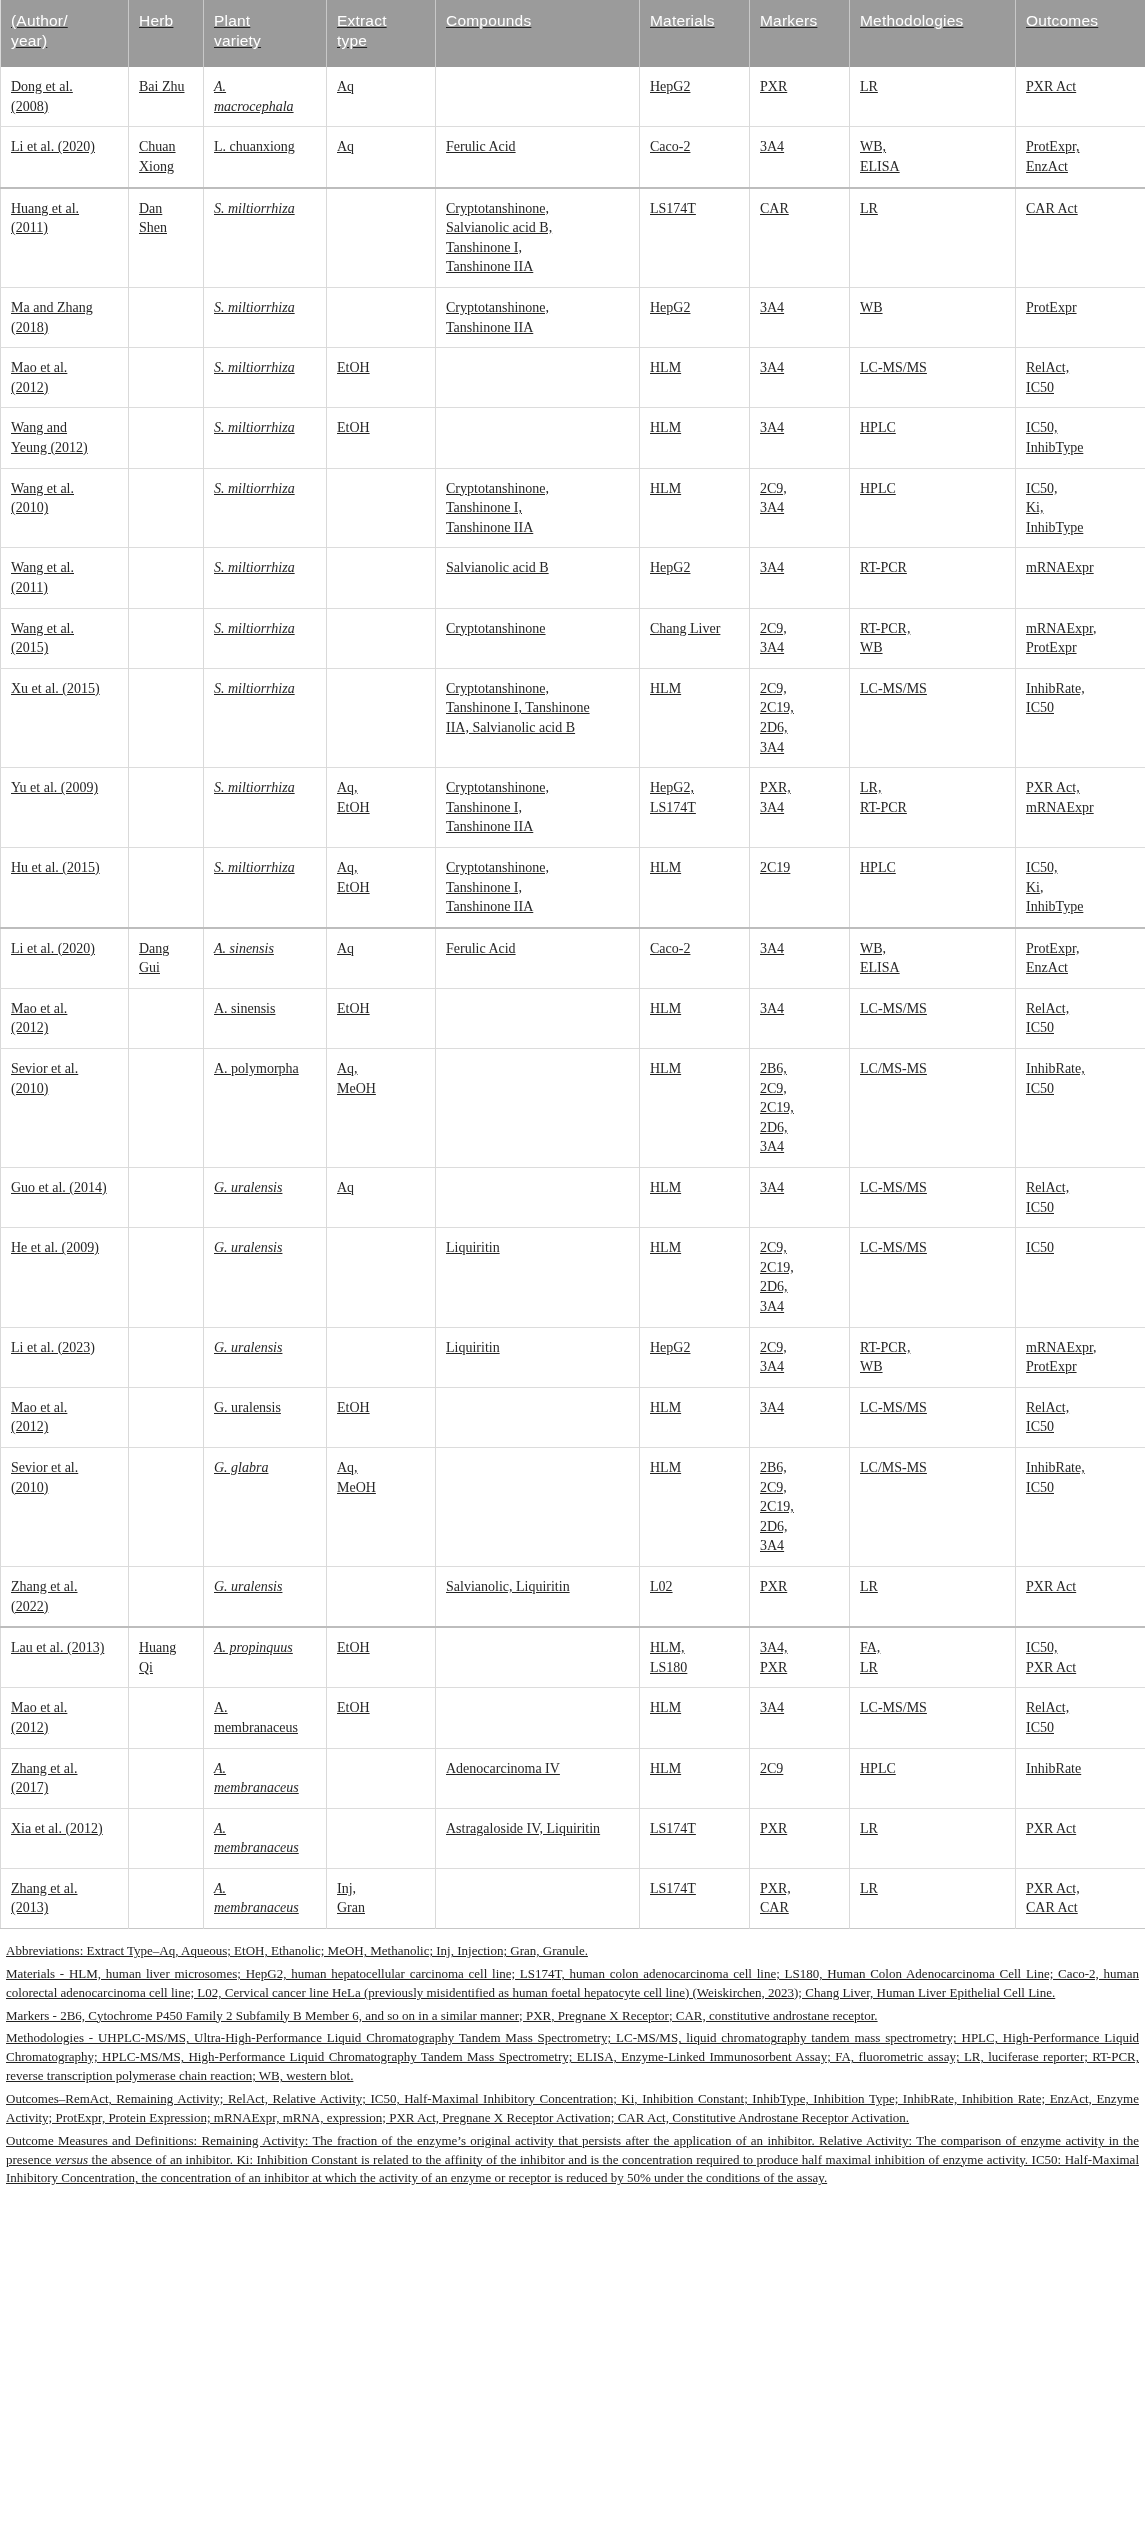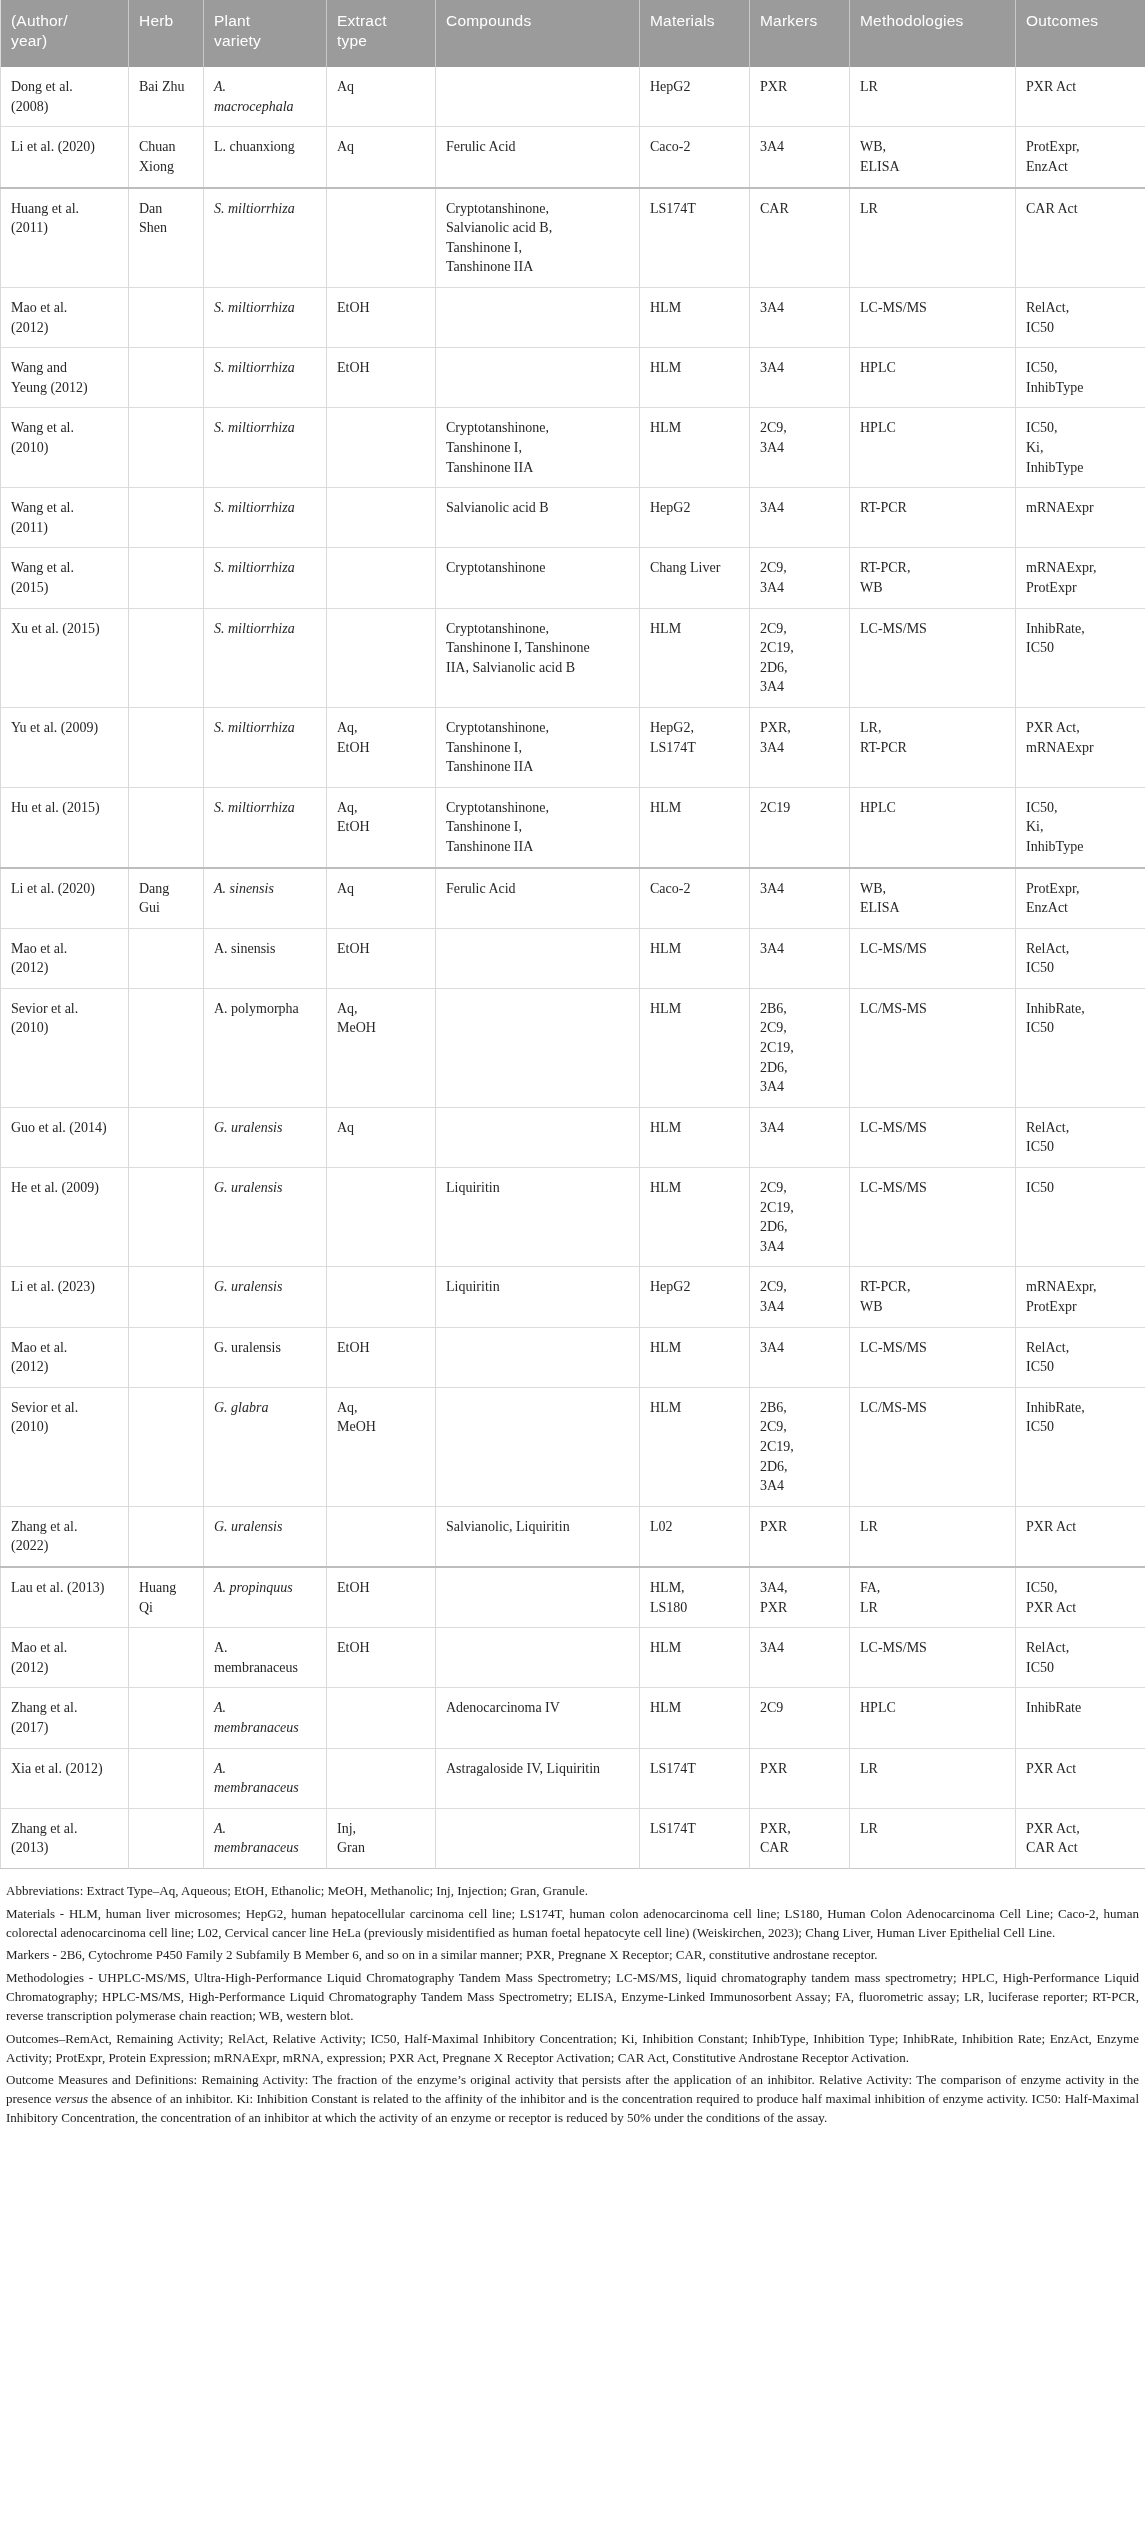--- a/index.html
+++ b/index.html
@@ -2,21 +2,21 @@
 <html><head>
 <meta charset="utf-8">
 <style>
   * { margin: 0; padding: 0; box-sizing: border-box; }
   html, body { background: #ffffff; }
   body {
     width: 1145px;
     font-family: "Liberation Serif", serif;
     color: #222222;
   }
-  .page { width: 1145px; }
+  .page { width: 1145px; text-decoration: underline; }
 
   table.studies {
     width: 1145px;
     border-collapse: collapse;
     table-layout: fixed;
     border-left: 1px solid #d9d9d9;
     border-right: 1px solid #d9d9d9;
     border-bottom: 1px solid #c7c7c7;
   }
   th {
@@ -128,20 +128,33 @@
           <td>Cryptotanshinone,
 Salvianolic acid B,
 Tanshinone I,
 Tanshinone IIA</td>
           <td>LS174T</td>
           <td>CAR</td>
           <td>LR</td>
           <td>CAR Act</td>
         </tr>
         <tr>
+          <td>Ma and Zhang
+(2018)</td>
+          <td></td>
+          <td class="italic">S. miltiorrhiza</td>
+          <td></td>
+          <td>Cryptotanshinone,
+Tanshinone IIA</td>
+          <td>HepG2</td>
+          <td>3A4</td>
+          <td>WB</td>
+          <td>ProtExpr</td>
+        </tr>
+        <tr>
           <td>Mao et al.
 (2012)</td>
           <td></td>
           <td class="italic">S. miltiorrhiza</td>
           <td>EtOH</td>
           <td></td>
           <td>HLM</td>
           <td>3A4</td>
           <td>LC-MS/MS</td>
           <td>RelAct,

